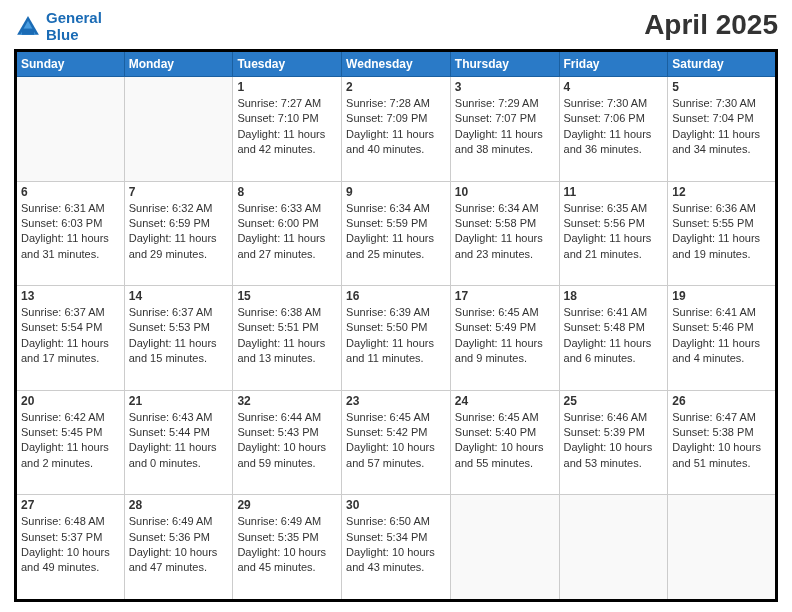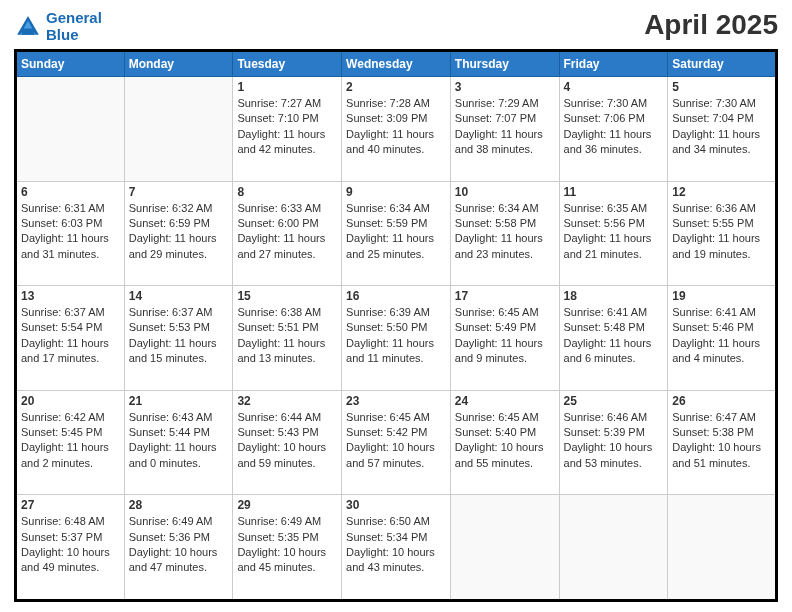--- a/index.html
+++ b/index.html
@@ -134,21 +134,21 @@
           <td class="empty"></td>
           <td>
             <span class="day-number">1</span>
             <div class="day-info">Sunrise: 7:27 AM
 Sunset: 7:10 PM
 Daylight: 11 hours and 42 minutes.</div>
           </td>
           <td>
             <span class="day-number">2</span>
             <div class="day-info">Sunrise: 7:28 AM
-Sunset: 3:09 PM
+Sunset: 7:09 PM
 Daylight: 11 hours and 40 minutes.</div>
           </td>
           <td>
             <span class="day-number">3</span>
             <div class="day-info">Sunrise: 7:29 AM
 Sunset: 7:07 PM
 Daylight: 11 hours and 38 minutes.</div>
           </td>
           <td>
             <span class="day-number">4</span>

